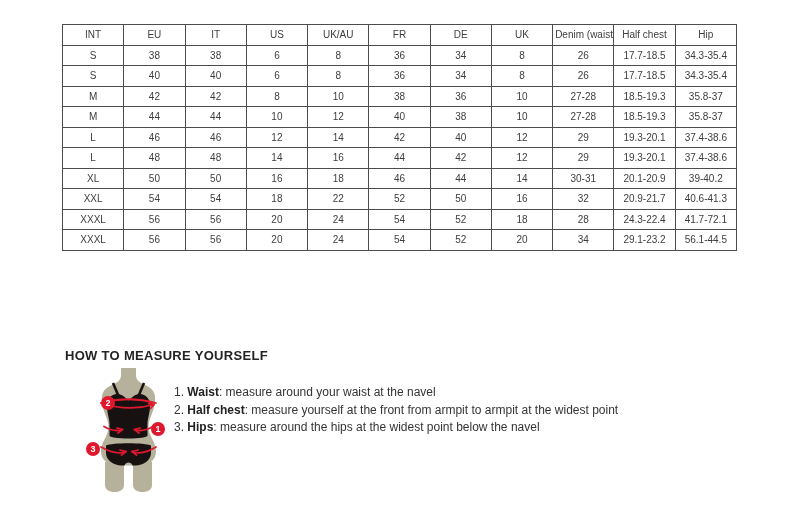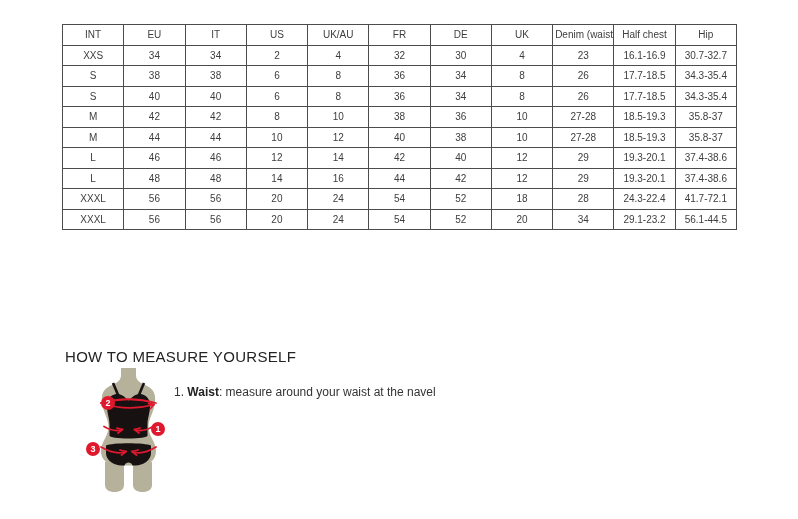--- a/index.html
+++ b/index.html
@@ -35,21 +35,21 @@
     padding:0 2px;
     text-align:center;
     vertical-align:middle;
     font-weight:normal;
     white-space:nowrap;
     overflow:hidden;
   }
   
   .measure-heading{
     position:absolute;left:65px;top:348px;
-    font-size:15px;font-weight:normal;
+    font-size:13px;font-weight:bold;
     letter-spacing:.3px;color:#232323;
   }
   .figure-wrap{
     position:absolute;left:76px;top:368px;
     width:106px;height:126px;
   }
   .measure-instructions{
     position:absolute;left:174px;top:386px;
     font-size:12px;color:#343434;
   }
@@ -76,33 +76,20 @@
           <th>FR</th>
           <th>DE</th>
           <th>UK</th>
           <th>Denim (waist)</th>
           <th>Half chest</th>
           <th>Hip</th>
         </tr>
     </thead>
     <tbody>
         <tr>
-          <td>XXS</td>
-          <td>34</td>
-          <td>34</td>
-          <td>2</td>
-          <td>4</td>
-          <td>32</td>
-          <td>30</td>
-          <td>4</td>
-          <td>23</td>
-          <td>16.1-16.9</td>
-          <td>30.7-32.7</td>
-        </tr>
-        <tr>
           <td>S</td>
           <td>38</td>
           <td>38</td>
           <td>6</td>
           <td>8</td>
           <td>36</td>
           <td>34</td>
           <td>8</td>
           <td>26</td>
           <td>17.7-18.5</td>
@@ -165,20 +152,46 @@
           <td>48</td>
           <td>48</td>
           <td>14</td>
           <td>16</td>
           <td>44</td>
           <td>42</td>
           <td>12</td>
           <td>29</td>
           <td>19.3-20.1</td>
           <td>37.4-38.6</td>
+        </tr>
+        <tr>
+          <td>XL</td>
+          <td>50</td>
+          <td>50</td>
+          <td>16</td>
+          <td>18</td>
+          <td>46</td>
+          <td>44</td>
+          <td>14</td>
+          <td>30-31</td>
+          <td>20.1-20.9</td>
+          <td>39-40.2</td>
+        </tr>
+        <tr>
+          <td>XXL</td>
+          <td>54</td>
+          <td>54</td>
+          <td>18</td>
+          <td>22</td>
+          <td>52</td>
+          <td>50</td>
+          <td>16</td>
+          <td>32</td>
+          <td>20.9-21.7</td>
+          <td>40.6-41.3</td>
         </tr>
         <tr>
           <td>XXXL</td>
           <td>56</td>
           <td>56</td>
           <td>20</td>
           <td>24</td>
           <td>54</td>
           <td>52</td>
           <td>18</td>
@@ -256,15 +269,17 @@
         <circle cx="82" cy="61" r="7" fill="var(--accent-red)"></circle>
         <text x="82" y="64.2" fill="#fff">1</text>
         <circle cx="17" cy="81" r="7" fill="var(--accent-red)"></circle>
         <text x="17" y="84.2" fill="#fff">3</text>
       </g>
     </svg>
   </div>
 
   <div class="measure-instructions">
       <div class="measure-item"><span>1. </span><b>Waist</b><span>: measure around your waist at the navel</span></div>
+      <div class="measure-item"><span>2. </span><b>Half chest</b><span>: measure yourself at the front from armpit to armpit at the widest point</span></div>
+      <div class="measure-item"><span>3. </span><b>Hips</b><span>: measure around the hips at the widest point below the navel</span></div>
     </div>
 
 </div>
 
 </body></html>

